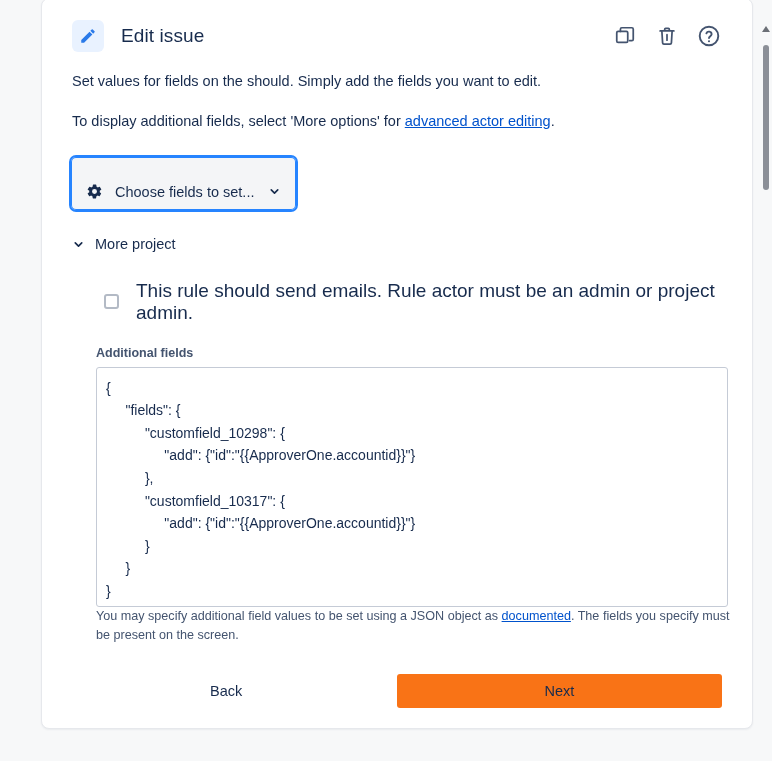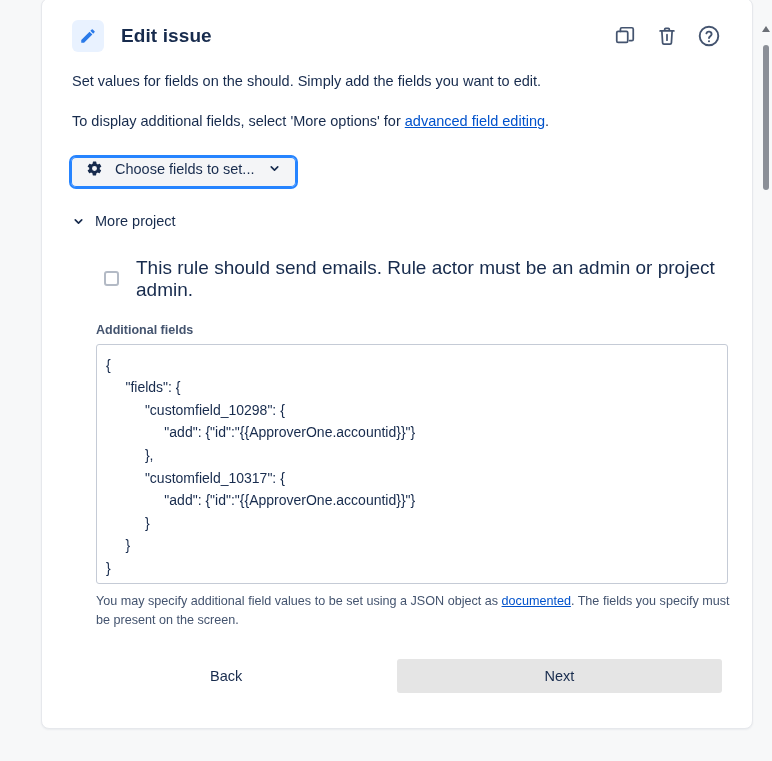--- a/index.html
+++ b/index.html
@@ -46,21 +46,21 @@
     height: 32px;
     border-radius: 6px;
     background: #e9f2ff;
     display: flex;
     align-items: center;
     justify-content: center;
     flex: none;
   }
   .card-title {
     font-size: 19px;
-    font-weight: bold;
+    font-weight: normal;
     color: #172b4d;
     margin-left: 17px;
     letter-spacing: 0.1px;
   }
   .header-actions {
     margin-left: auto;
     display: flex;
     align-items: center;
     gap: 16px;
   }
@@ -90,21 +90,21 @@
   
   .choose-wrap {
     margin-top: 26px;
   }
   .choose-btn {
     display: inline-flex;
     align-items: center;
     background: #f4f5f7;
     border: none;
     border-radius: 4px;
-    padding: 2px 14px 9px 14px;
+    padding: 25px 14px 9px 14px;
     font-size: 14.5px;
     color: #172b4d;
     cursor: pointer;
     outline: 2px solid #2684ff;
     outline-offset: 1px;
     box-shadow: 0 0 0 1px #2684ff;
   }
   .choose-btn .gear { margin-right: 12px; display: flex; }
   .choose-btn .label { margin-right: 14px; }
   .choose-btn .chev { display: flex; }
@@ -166,21 +166,21 @@
     line-height: 22.6px;
     padding: 9px 10px 9px 9px;
     resize: none;
     outline: none;
     white-space: pre;
     overflow: hidden;
     display: block;
   }
 
   .help-text {
-    margin-top: 8px;
+    margin-top: 0;
     font-size: 12.6px;
     color: #44546f;
     line-height: 1.55;
     width: 640px;
   }
 
   
   .footer {
     margin-top: 28px;
     display: flex;
@@ -194,21 +194,21 @@
     color: #172b4d;
     cursor: pointer;
     padding: 8px 14px;
     margin-left: 100px;
     font-family: "Liberation Sans", sans-serif;
   }
   .next-btn {
     margin-left: auto;
     width: 325px;
     height: 34px;
-    background: #e5e5e5;
+    background: #f97316;
     border: none;
     border-radius: 3px;
     font-size: 14.5px;
     color: #172b4d;
     cursor: pointer;
     font-family: "Liberation Sans", sans-serif;
   }
 
   
   .scrollbar-track {
@@ -273,21 +273,21 @@
             <circle cx="12" cy="12" r="9.3"></circle>
             <path d="M9.4 9.3a2.7 2.7 0 0 1 5.2.9c0 1.8-2.6 2.2-2.6 3.9" stroke-linecap="round"></path>
             <circle cx="12" cy="17.3" r="1.05" fill="#44546f" stroke="none"></circle>
           </svg>
         </div>
       </div>
     </div>
 
     
     <p class="desc">Set values for fields on the should. Simply add the fields you want to edit.</p>
-    <p class="desc second"><span>To display additional fields, select 'More options' for </span><a class="link">advanced field editing</a><span>.</span></p>
+    <p class="desc second"><span>To display additional fields, select 'More options' for </span><a class="link">advanced actor editing</a><span>.</span></p>
 
     
     <div class="choose-wrap">
       <button class="choose-btn">
         <span class="gear">
           <svg width="17" height="17" viewBox="0 0 24 24" fill="#172b4d">
             <path d="M19.4 13a7.8 7.8 0 0 0 .06-1 7.8 7.8 0 0 0-.07-1l2.03-1.58a.5.5 0 0 0 .12-.62l-1.92-3.32a.5.5 0 0 0-.6-.22l-2.39.96a7.3 7.3 0 0 0-1.73-1l-.36-2.54a.5.5 0 0 0-.5-.42h-3.84a.5.5 0 0 0-.49.42l-.36 2.54c-.62.26-1.2.6-1.73 1l-2.39-.96a.5.5 0 0 0-.6.22L2.44 8.8a.5.5 0 0 0 .12.62L4.6 11a8 8 0 0 0 0 2l-2.03 1.58a.5.5 0 0 0-.12.62l1.92 3.32c.12.22.38.3.6.22l2.39-.96c.53.4 1.1.74 1.73 1l.36 2.54c.04.24.25.42.5.42h3.84c.25 0 .46-.18.5-.42l.36-2.54a7.3 7.3 0 0 0 1.73-1l2.39.96c.22.08.48 0 .6-.22l1.92-3.32a.5.5 0 0 0-.12-.62L19.4 13zM12 15.5A3.5 3.5 0 1 1 15.5 12 3.5 3.5 0 0 1 12 15.5z"></path>
           </svg>
         </span>
         <span class="label">Choose fields to set...</span>

